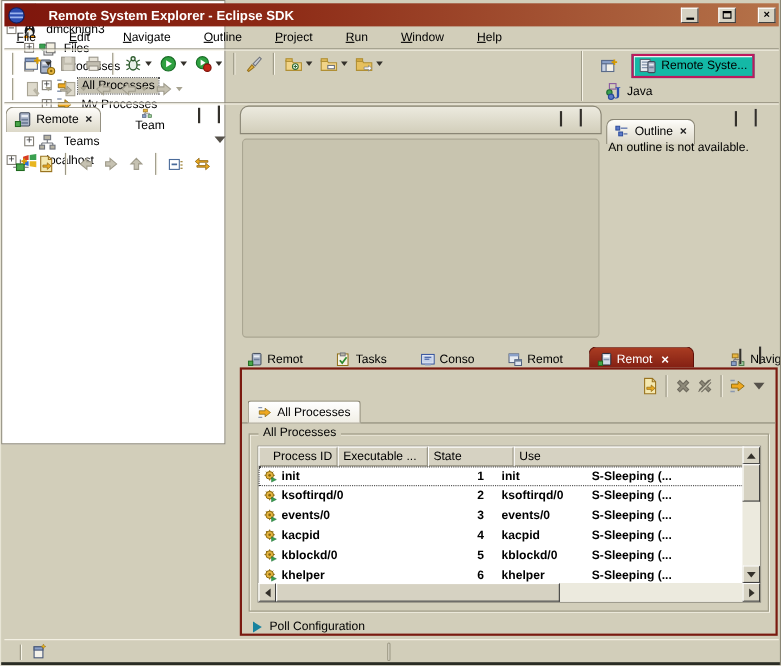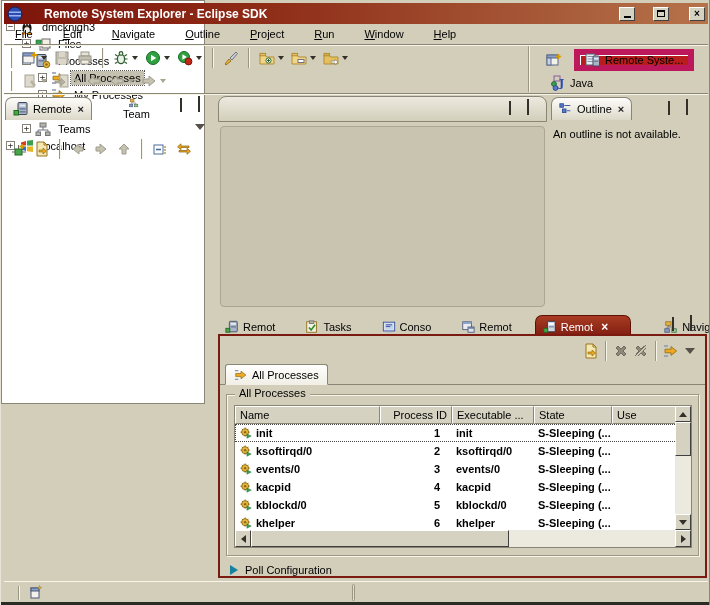--- a/index.html
+++ b/index.html
@@ -29,25 +29,25 @@
   .tbtn { height:22px; display:inline-flex; align-items:center; padding:0 2px; vertical-align:top; }
   .tsep { display:inline-block; width:2px; height:20px; border-left:1px solid #9a9683; border-right:1px solid #f7f4e8; margin:1px 4px; vertical-align:top; }
   .caret { width:0; height:0; border-left:3px solid transparent; border-right:3px solid transparent; border-top:4px solid #33302a; margin-left:3px; }
   .caret.dis { border-top-color:#a8a492; }
   .svg16 { width:16px; height:16px; display:block; }
   .svg14 { width:14px; height:14px; display:block; }
 
   
   .persp-divider { left:527px; top:46px; width:2px; height:46px; border-left:1px solid #9a9683; border-right:1px solid #f7f4e8; border-radius:8px; }
   .persp-btn { display:inline-flex; align-items:center; height:22px; padding:0 5px; }
-  .persp-btn.active { background:#b91c1c; border:6px solid #be185d; box-shadow:inset 1px 1px 0 #fff; }
+  .persp-btn.active { background:#14b8a6; border:2px solid #be185d; box-shadow:inset 1px 1px 0 #fff; }
 
   
   .vtab { display:inline-flex; align-items:center; height:23px; padding:0 7px; border:1px solid #8a8675; border-bottom:none;
-    border-radius:7px 7px 0 0; background:linear-gradient(#fefdfa,#dcd8c8); position:relative; }
+    border-radius:7px 7px 0 0; background:linear-gradient(#fefdfa,#dcd8c8); position:relative;margin-top:11px; }
   .vtab.inactive { background:transparent; border-color:transparent;flex-direction:column; }
   .vtab .x { margin-left:6px; font-weight:bold; font-size:11px; color:#222; line-height:1; }
   .minmax { width:13px; height:11px; display:inline-block; margin-left:4px; }
   .mm-min { width:9px; height:3px; background:#fff; border:1px solid #33302a; }
   .mm-max { width:11px; height:10px; background:#fff; border:1px solid #33302a; border-top:3px solid #33302a; }
 
   
   .tree-area { left:6px; top:166px; width:204px; height:404px; background:#fff; border:1px solid #8a8675; overflow:hidden; }
   .tree-row { display:flex; align-items:center; height:17px; padding-left:4px; }
   .exp { width:9px; height:9px; border:1px solid #848078; background:#fff; font-size:9px; line-height:7px; text-align:center; flex:none; margin-right:4px; color:#333; font-family:"DejaVu Sans Mono",monospace; }
@@ -607,21 +607,20 @@
             <path d="M1 3h4M1 13h4" stroke="#8a98b0" stroke-width="1.4"></path>
           </svg>
         <span>All Processes</span>
         </span>
     </div>
 
     <div class="groupbox">
       <span class="group-label">All Processes</span>
       <div class="ptable">
         <div class="thead" style="width:442px">
-          <span class="th c-name">Name</span>
           <span class="th c-pid" style="text-align:right">Process ID</span>
           <span class="th c-exe">Executable ...</span>
           <span class="th c-state">State</span>
           <span class="th c-use">Use</span>
         </div>
 
         <div class="trow focus" style="width:442px">
           <span class="td c-name">
               <svg class="svg14" viewBox="0 0 16 16">
                 <circle cx="7" cy="7" r="4" fill="#e8b640" stroke="#8a6a10"></circle>

